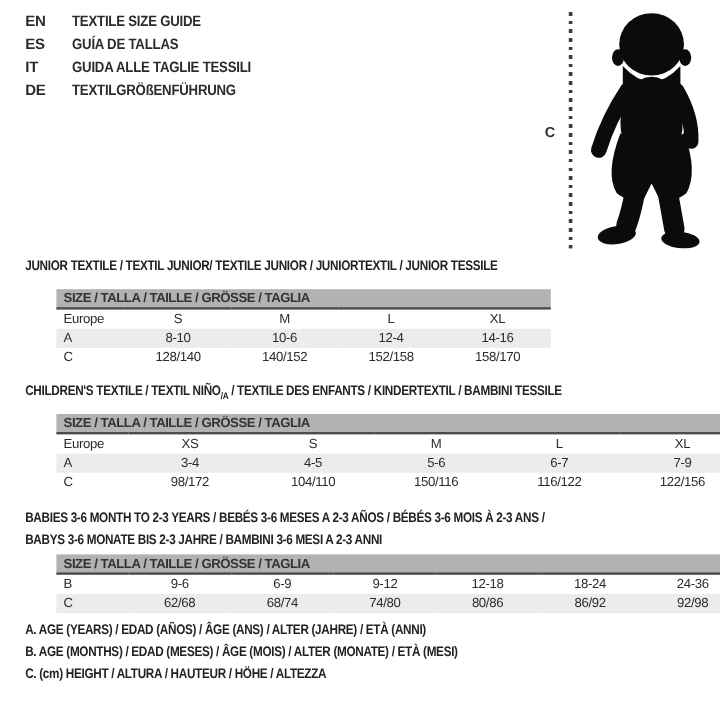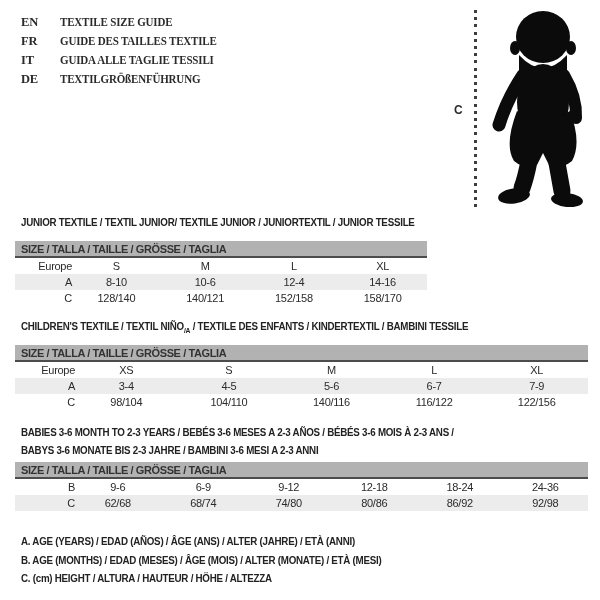--- a/index.html
+++ b/index.html
@@ -8,21 +8,21 @@
     background:#fff;
     font-family:"Liberation Sans", sans-serif;
     color:var(--text,#2b2b2b);
     position:relative;
     overflow:hidden;
   }
   .page { position:absolute; inset:0; background:#fff; }
 
   
   .langs { list-style:none; position:absolute; left:21px; top:11px; }
-  .langs li { display:flex; align-items:flex-end; height:19px; font-weight:bold; font-size:12.5px; white-space:nowrap;font-family:Liberation Serif, serif; }
+  .langs li { display:flex; align-items:flex-start; height:19px; font-weight:bold; font-size:12.5px; white-space:nowrap; }
   .langs .code { width:39px; flex:0 0 39px; letter-spacing:-0.2px; }
   .langs .lbl { display:inline-block; transform:scaleX(0.88); transform-origin:0 50%; letter-spacing:-0.2px; }
 
   
   .c-label { position:absolute; left:454px; top:103px; font-weight:bold; font-size:12px; }
   .dotline { position:absolute; left:474px; top:10px; width:3px; height:197px;
              background:repeating-linear-gradient(to bottom, #3d3d3d 0 3px, transparent 3px 7.2px); }
   .baby { position:absolute; left:487px; top:7px; width:107px; height:200px; }
   .baby * { fill:var(--silhouette,#0b0b0b); }
   .baby .stroke { fill:none; stroke:var(--silhouette,#0b0b0b); stroke-linecap:round; }
@@ -31,55 +31,55 @@
   h2.sec {
     position:absolute; font-size:11.5px; font-weight:bold; letter-spacing:-0.3px;
     white-space:nowrap; transform:scaleX(0.85); transform-origin:0 0; color:#222;
   }
   #junior-title   { left:21px; top:216px; }
   #children-title { left:21px; top:320px; }
   #babies-title   { left:21px; top:423px; line-height:18px; }
   .subA { vertical-align:sub; font-size:8px; }
 
   
-  table.size-table { position:absolute; border-collapse:collapse; table-layout:fixed; }
+  table.size-table { position:absolute; border-collapse:collapse; table-layout:fixed;margin-left:32px; }
   #junior-table   { left:15px; top:241px; width:412px; }
   #children-table { left:15px; top:345px; width:573px; }
   #babies-table   { left:15px; top:462px; width:573px; }
 
   tr.hdr td {
     background:var(--header-bar,#b2b2b2);
     border-bottom:2px solid var(--header-rule,#4c4c4c);
     font-weight:bold; font-size:11px; color:#333;
     height:16px; padding:1px 0 1px 6px; text-align:left; letter-spacing:-0.4px;
   }
   td { font-size:11px; height:16.5px; text-align:center; letter-spacing:-0.3px; color:#2b2b2b; }
-  td.lbl { text-align:right; padding-left:6px; }
+  td.lbl { text-align:left; padding-left:6px; }
   tr.alt { background:var(--alt-row,#ececec); }
 
   
-  .footnotes { position:absolute; left:21px; top:532px; }
+  .footnotes { position:absolute; left:21px; top:516px; }
   .footnotes div {
     font-weight:bold; font-size:11.5px; line-height:18.5px; letter-spacing:-0.3px;
     white-space:nowrap; transform:scaleX(0.85); transform-origin:0 50%; color:#222;
   }
 </style>
 </head>
 <body>
 
 <div class="page">
 
   <ul class="langs">
     <li>
       <span class="code">EN</span>
       <span class="lbl">TEXTILE SIZE GUIDE</span>
     </li>
     <li>
-      <span class="code">FR</span>
-      <span class="lbl">GUIDE DES TAILLES TEXTILE</span>
+      <span class="code">ES</span>
+      <span class="lbl">GUÍA DE TALLAS</span>
     </li>
     <li>
       <span class="code">IT</span>
       <span class="lbl">GUIDA ALLE TAGLIE TESSILI</span>
     </li>
     <li>
       <span class="code">DE</span>
       <span class="lbl">TEXTILGRÖßENFÜHRUNG</span>
     </li>
   </ul>
@@ -125,21 +125,21 @@
       <tr class="alt">
         <td class="lbl">A</td>
         <td>8-10</td>
         <td>10-6</td>
         <td>12-4</td>
         <td>14-16</td>
       </tr>
       <tr>
         <td class="lbl">C</td>
         <td>128/140</td>
-        <td>140/121</td>
+        <td>140/152</td>
         <td>152/158</td>
         <td>158/170</td>
       </tr>
     </tbody>
   </table>
 
   <h2 class="sec" id="children-title"><span>CHILDREN'S TEXTILE / TEXTIL NIÑO</span><span class="subA">/A</span><span> / TEXTILE DES ENFANTS / KINDERTEXTIL / BAMBINI TESSILE</span></h2>
 
   <table class="size-table" id="children-table">
     <colgroup>
@@ -165,23 +165,23 @@
       <tr class="alt">
         <td class="lbl">A</td>
         <td>3-4</td>
         <td>4-5</td>
         <td>5-6</td>
         <td>6-7</td>
         <td>7-9</td>
       </tr>
       <tr>
         <td class="lbl">C</td>
-        <td>98/104</td>
+        <td>98/172</td>
         <td>104/110</td>
-        <td>140/116</td>
+        <td>150/116</td>
         <td>116/122</td>
         <td>122/156</td>
       </tr>
     </tbody>
   </table>
 
   <h2 class="sec" id="babies-title">
     <div>BABIES 3-6 MONTH TO 2-3 YEARS / BEBÉS 3-6 MESES A 2-3 AÑOS / BÉBÉS 3-6 MOIS À 2-3 ANS /</div>
     <div>BABYS 3-6 MONATE BIS 2-3 JAHRE / BAMBINI 3-6 MESI A 2-3 ANNI</div>
   </h2>

